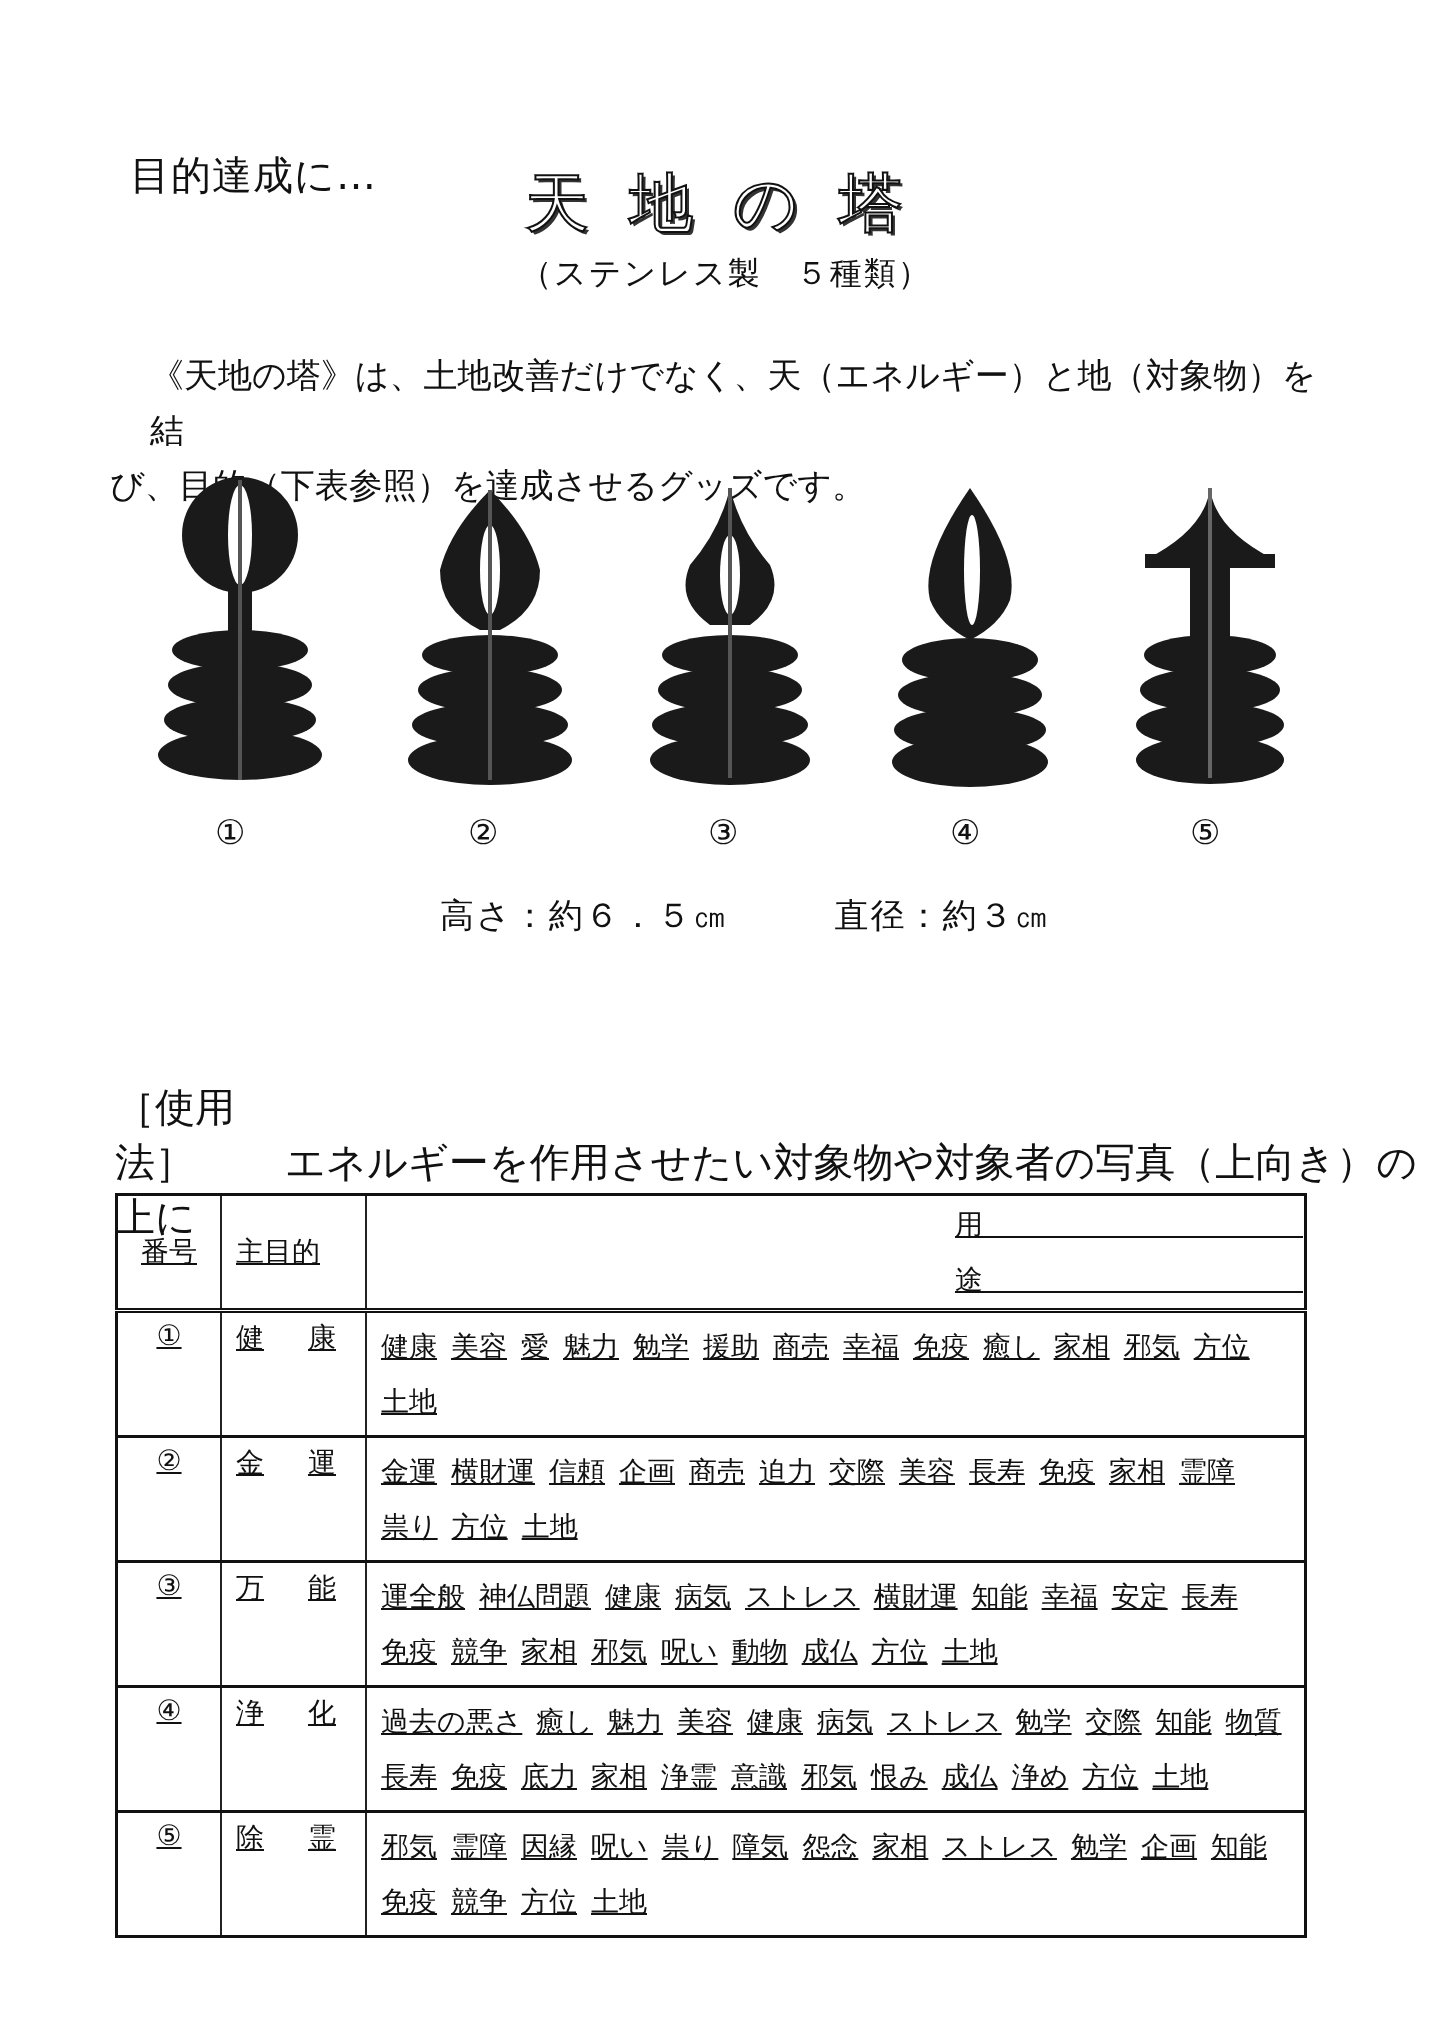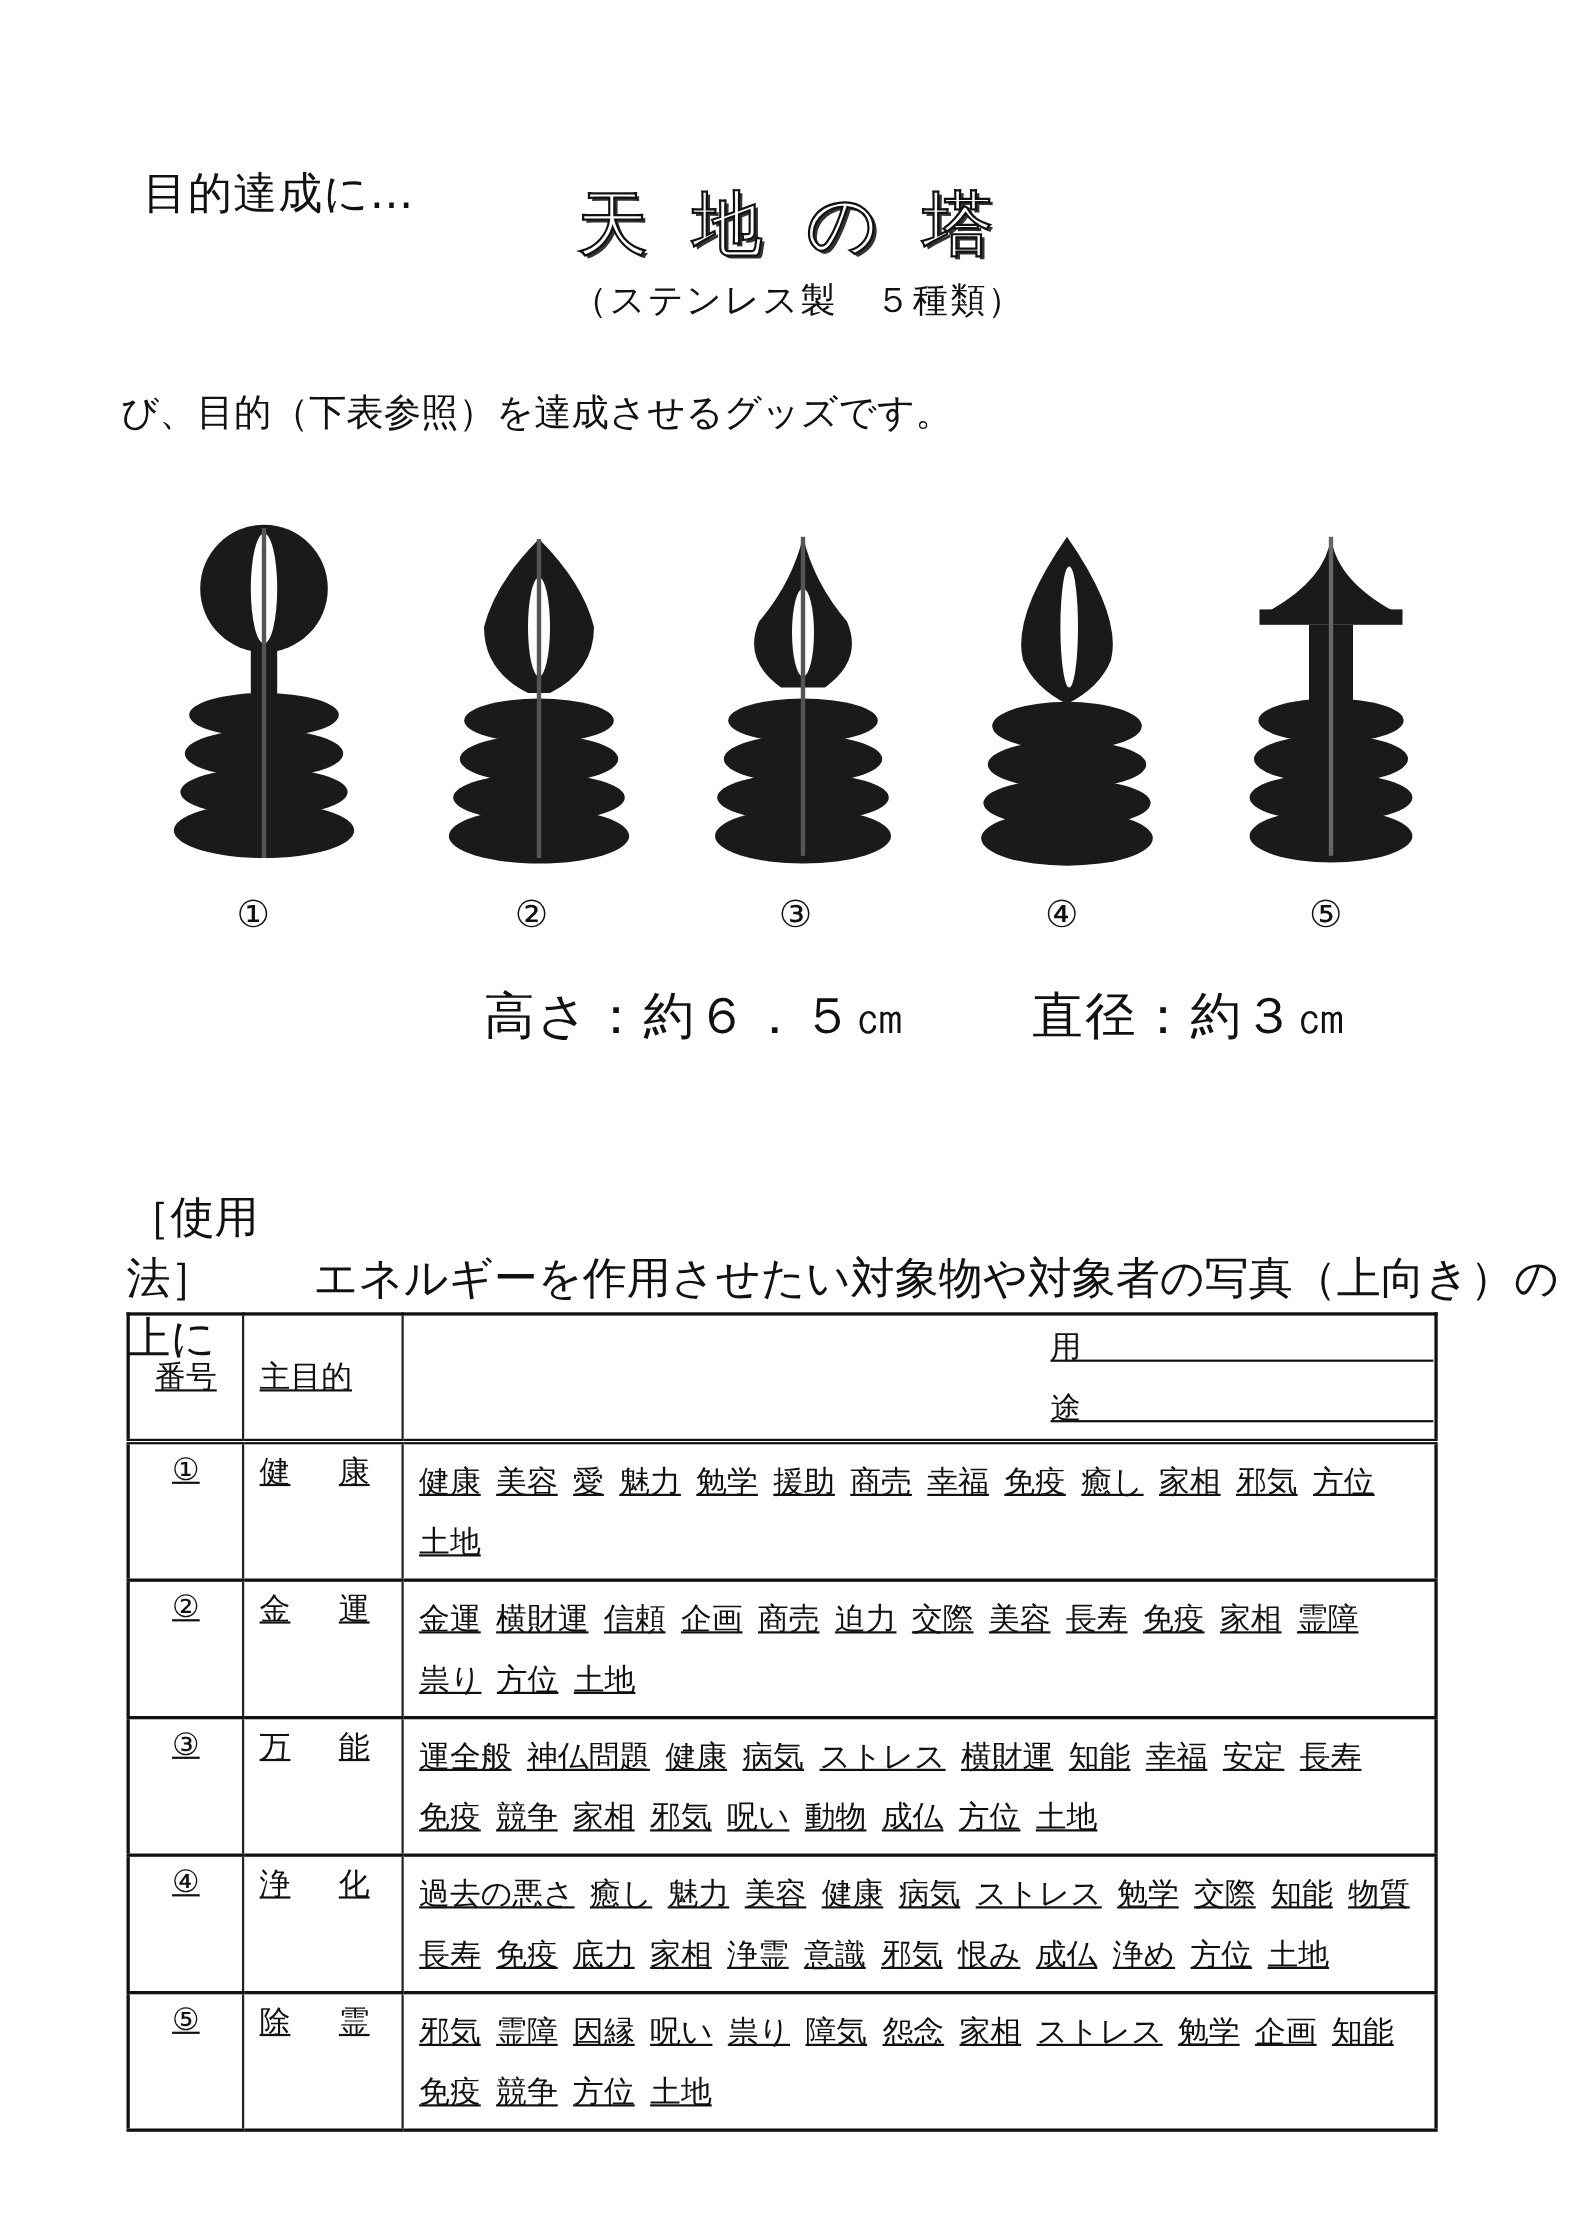--- a/index.html
+++ b/index.html
@@ -10,21 +10,21 @@
   .title { left:525px; top:160px; font-size:64px; font-family:Liberation Serif, serif;
            letter-spacing:40px; color:#fff;
            -webkit-text-stroke:2px #111; text-shadow:3px 3px 0 #333; }
   .subtitle { left:520px; top:252px; font-size:32px; letter-spacing:2px; }
   .intro { left:110px; top:348px; width:1230px; font-size:34px; line-height:55px; }
   .intro .indent { padding-left:40px; }
   .towers { left:150px; top:470px; width:1180px; height:340px; }
   .tower { position:absolute; top:0; width:200px; height:340px; }
   .labels { left:150px; top:812px; width:1180px; height:50px; }
   .num { position:absolute; font-size:34px; }
-  .dims { left:440px; top:893px; font-size:46px; letter-spacing:2px; }
+  .dims { left:440px; top:893px; font-size:34px; letter-spacing:2px; }
   .usage { left:115px; top:1080px; font-size:40px; line-height:55px; }
   .usage .tag { display:inline-block; width:170px; }
   .usage .second { padding-left:170px; }
   table.t { position:absolute; left:115px; top:1193px; width:1192px;
             border-collapse:collapse; font-size:28px; border:3px solid #111;text-decoration:underline; }
   .t th, .t td { border-left:2px solid #222; border-right:2px solid #222; vertical-align:top; }
   .t th { font-weight:normal; height:58px; border-bottom:5px double #111; vertical-align:middle; }
   .t tr.row td { border-bottom:3px solid #111; padding-top:6px; padding-bottom:6px; }
   .t .c1 { width:100px; text-align:center; }
   .t .c2 { width:128px; padding-left:14px;margin-left:28px; }
@@ -35,20 +35,21 @@
   .uses span { margin-right:14px; white-space:nowrap; }
 </style>
 </head>
 <body>
 
 <div class="abs lead">目的達成に…</div>
 <div class="abs title">天地の塔</div>
 <div class="abs subtitle">（ステンレス製　５種類）</div>
 
 <div class="abs intro">
+  <div class="indent">《天地の塔》は、土地改善だけでなく、天（エネルギー）と地（対象物）を結</div>
   <div>び、目的（下表参照）を達成させるグッズです。</div>
 </div>
 
 <div class="abs towers">
   <svg class="tower" style="left:0" viewBox="0 0 200 340">
     <g fill="#1a1a1a">
       <ellipse cx="90" cy="65" rx="58" ry="58"></ellipse>
       <rect x="78" y="110" width="24" height="60"></rect>
       <ellipse cx="90" cy="180" rx="68" ry="20"></ellipse>
       <ellipse cx="90" cy="215" rx="72" ry="22"></ellipse>

